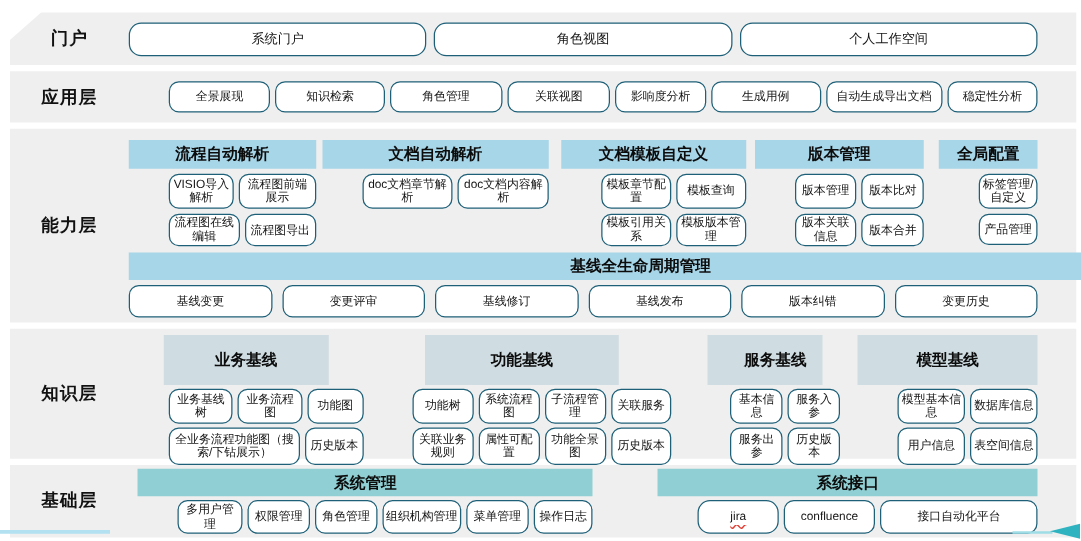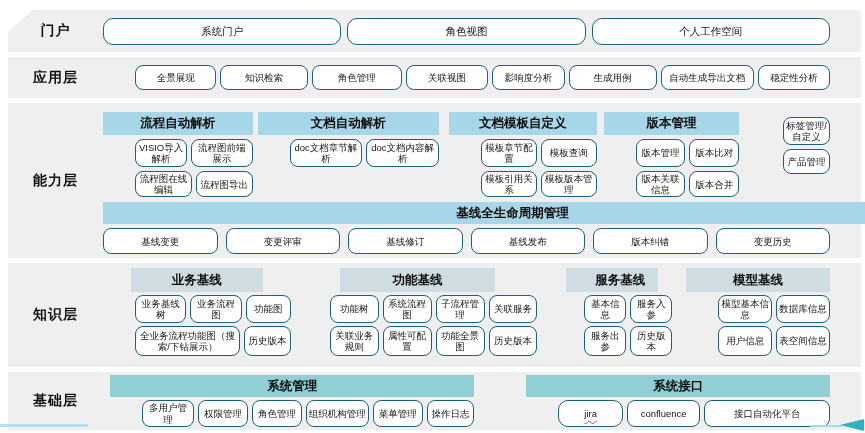--- a/index.html
+++ b/index.html
@@ -26,21 +26,21 @@
        align-items:center;justify-content:center;box-sizing:border-box;color:#0c0c0c;}
   .hdr-blue{background:var(--hblue);}
   .hdr-gray{background:var(--hgray);}
   .hdr-teal{background:var(--hteal);}
   .cap-groups{display:flex;align-items:flex-start;}
   .cap-group .hdr{height:23px;}
   .cap-group .row{margin-top:4px;}
   .cap-group .row:first-of-type{margin-top:5px;}
   .lifecycle-hdr{height:22px;margin-top:5px;width:819px;}
   .lifecycle-row{margin-top:4px;}
-  .kn-group .hdr{height:24px;}
+  .kn-group .hdr{height:40px;}
   .kn-group .row{margin-top:3px;}
   .kn-group .row:first-of-type{margin-top:5px;}
   .fnd-group .hdr{height:22px;text-align:center;}
   .fnd-group .row{margin-top:3px;}
   .pad-cap{padding-top:9px;} .pad-kn{padding-top:5px;} .pad-fnd{padding-top:3px;}
   .wavy{text-decoration:underline wavy var(--red);text-decoration-thickness:1px;text-underline-offset:3px;}
   .corner-cut{position:absolute;left:0;top:9px;width:34px;height:30px;background:#fff;
               clip-path:polygon(0 0,100% 0,0 100%);}
   .bottom-line{position:absolute;left:0;top:424px;width:88px;height:3px;background:var(--bline);}
   .arrow-line{position:absolute;left:810px;top:425px;width:32px;height:2px;background:#9edde6;}
@@ -118,20 +118,21 @@
             <div class="row g4 h28">
               <div class="btn">版本管理</div>
               <div class="btn">版本比对</div>
             </div>
             <div class="row g4 h25">
               <div class="btn">版本关联信息</div>
               <div class="btn">版本合并</div>
             </div>
           </div>
           <div class="cap-group" style="width: 79px; margin-left: 12px;">
+            <div class="hdr hdr-blue">全局配置</div>
             <div class="row g4 h28">
               <div class="btn">标签管理/自定义</div>
             </div>
             <div class="row g4 h25">
               <div class="btn">产品管理</div>
             </div>
           </div>
         </div>
         <div class="hdr hdr-blue lifecycle-hdr">基线全生命周期管理</div>
         <div class="row g8 h26 lifecycle-row">

